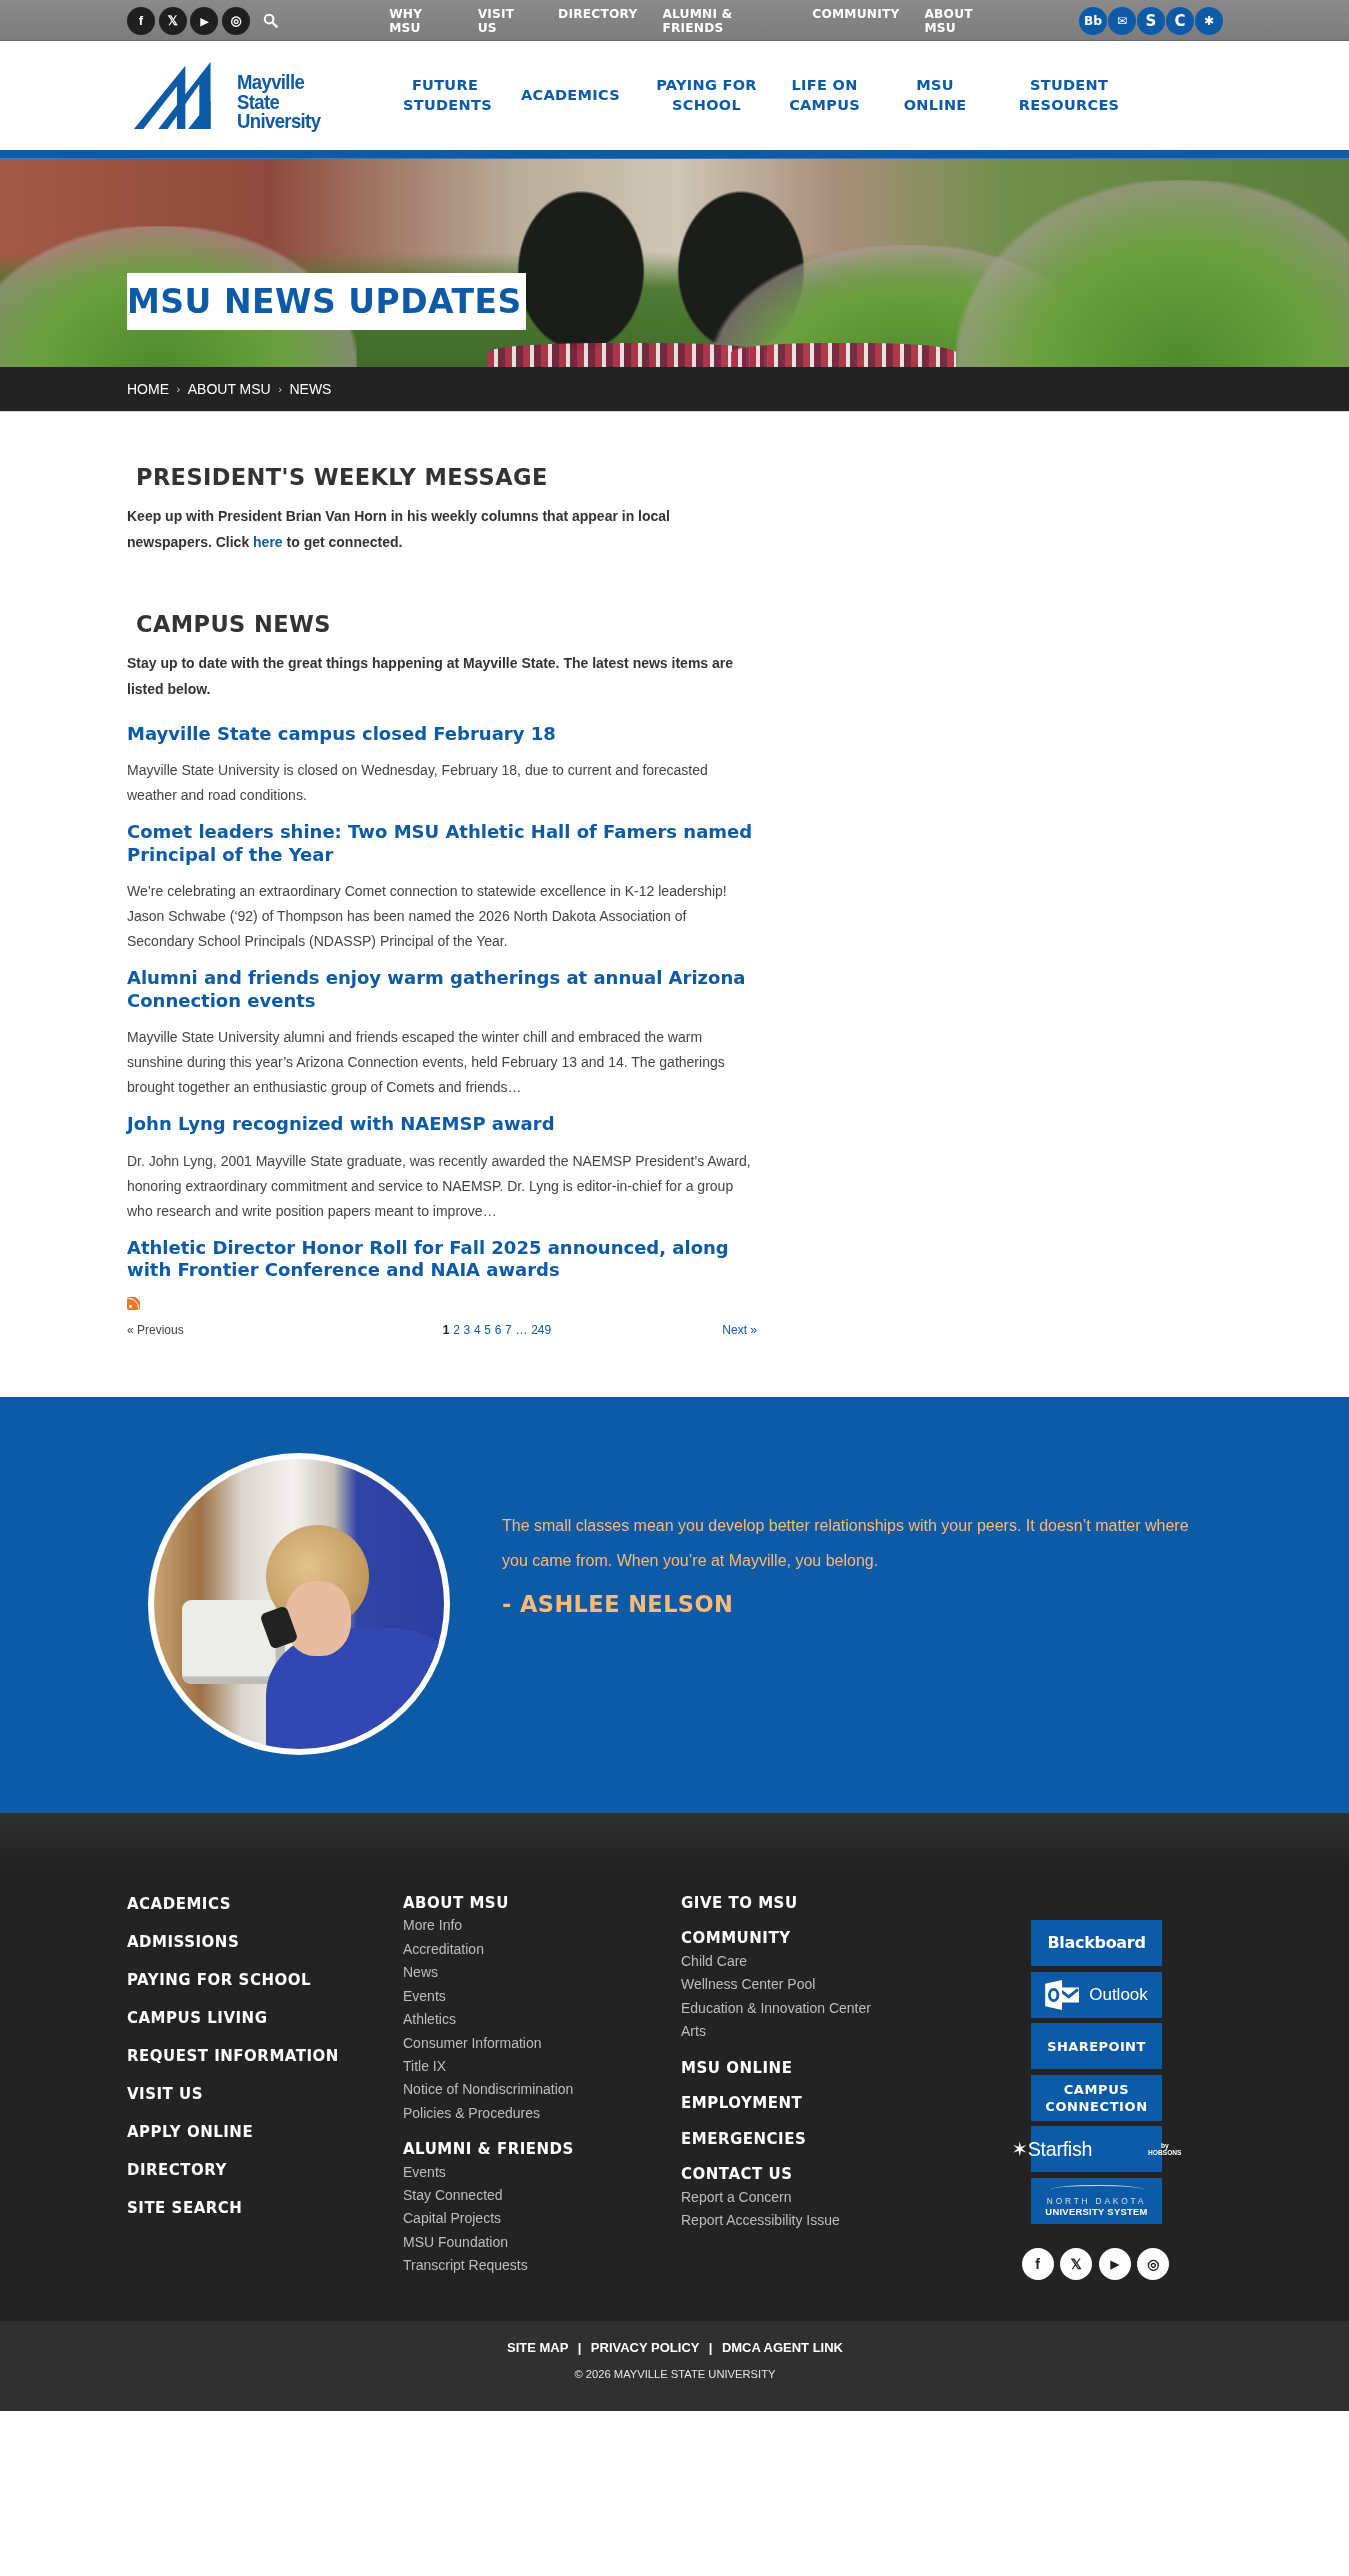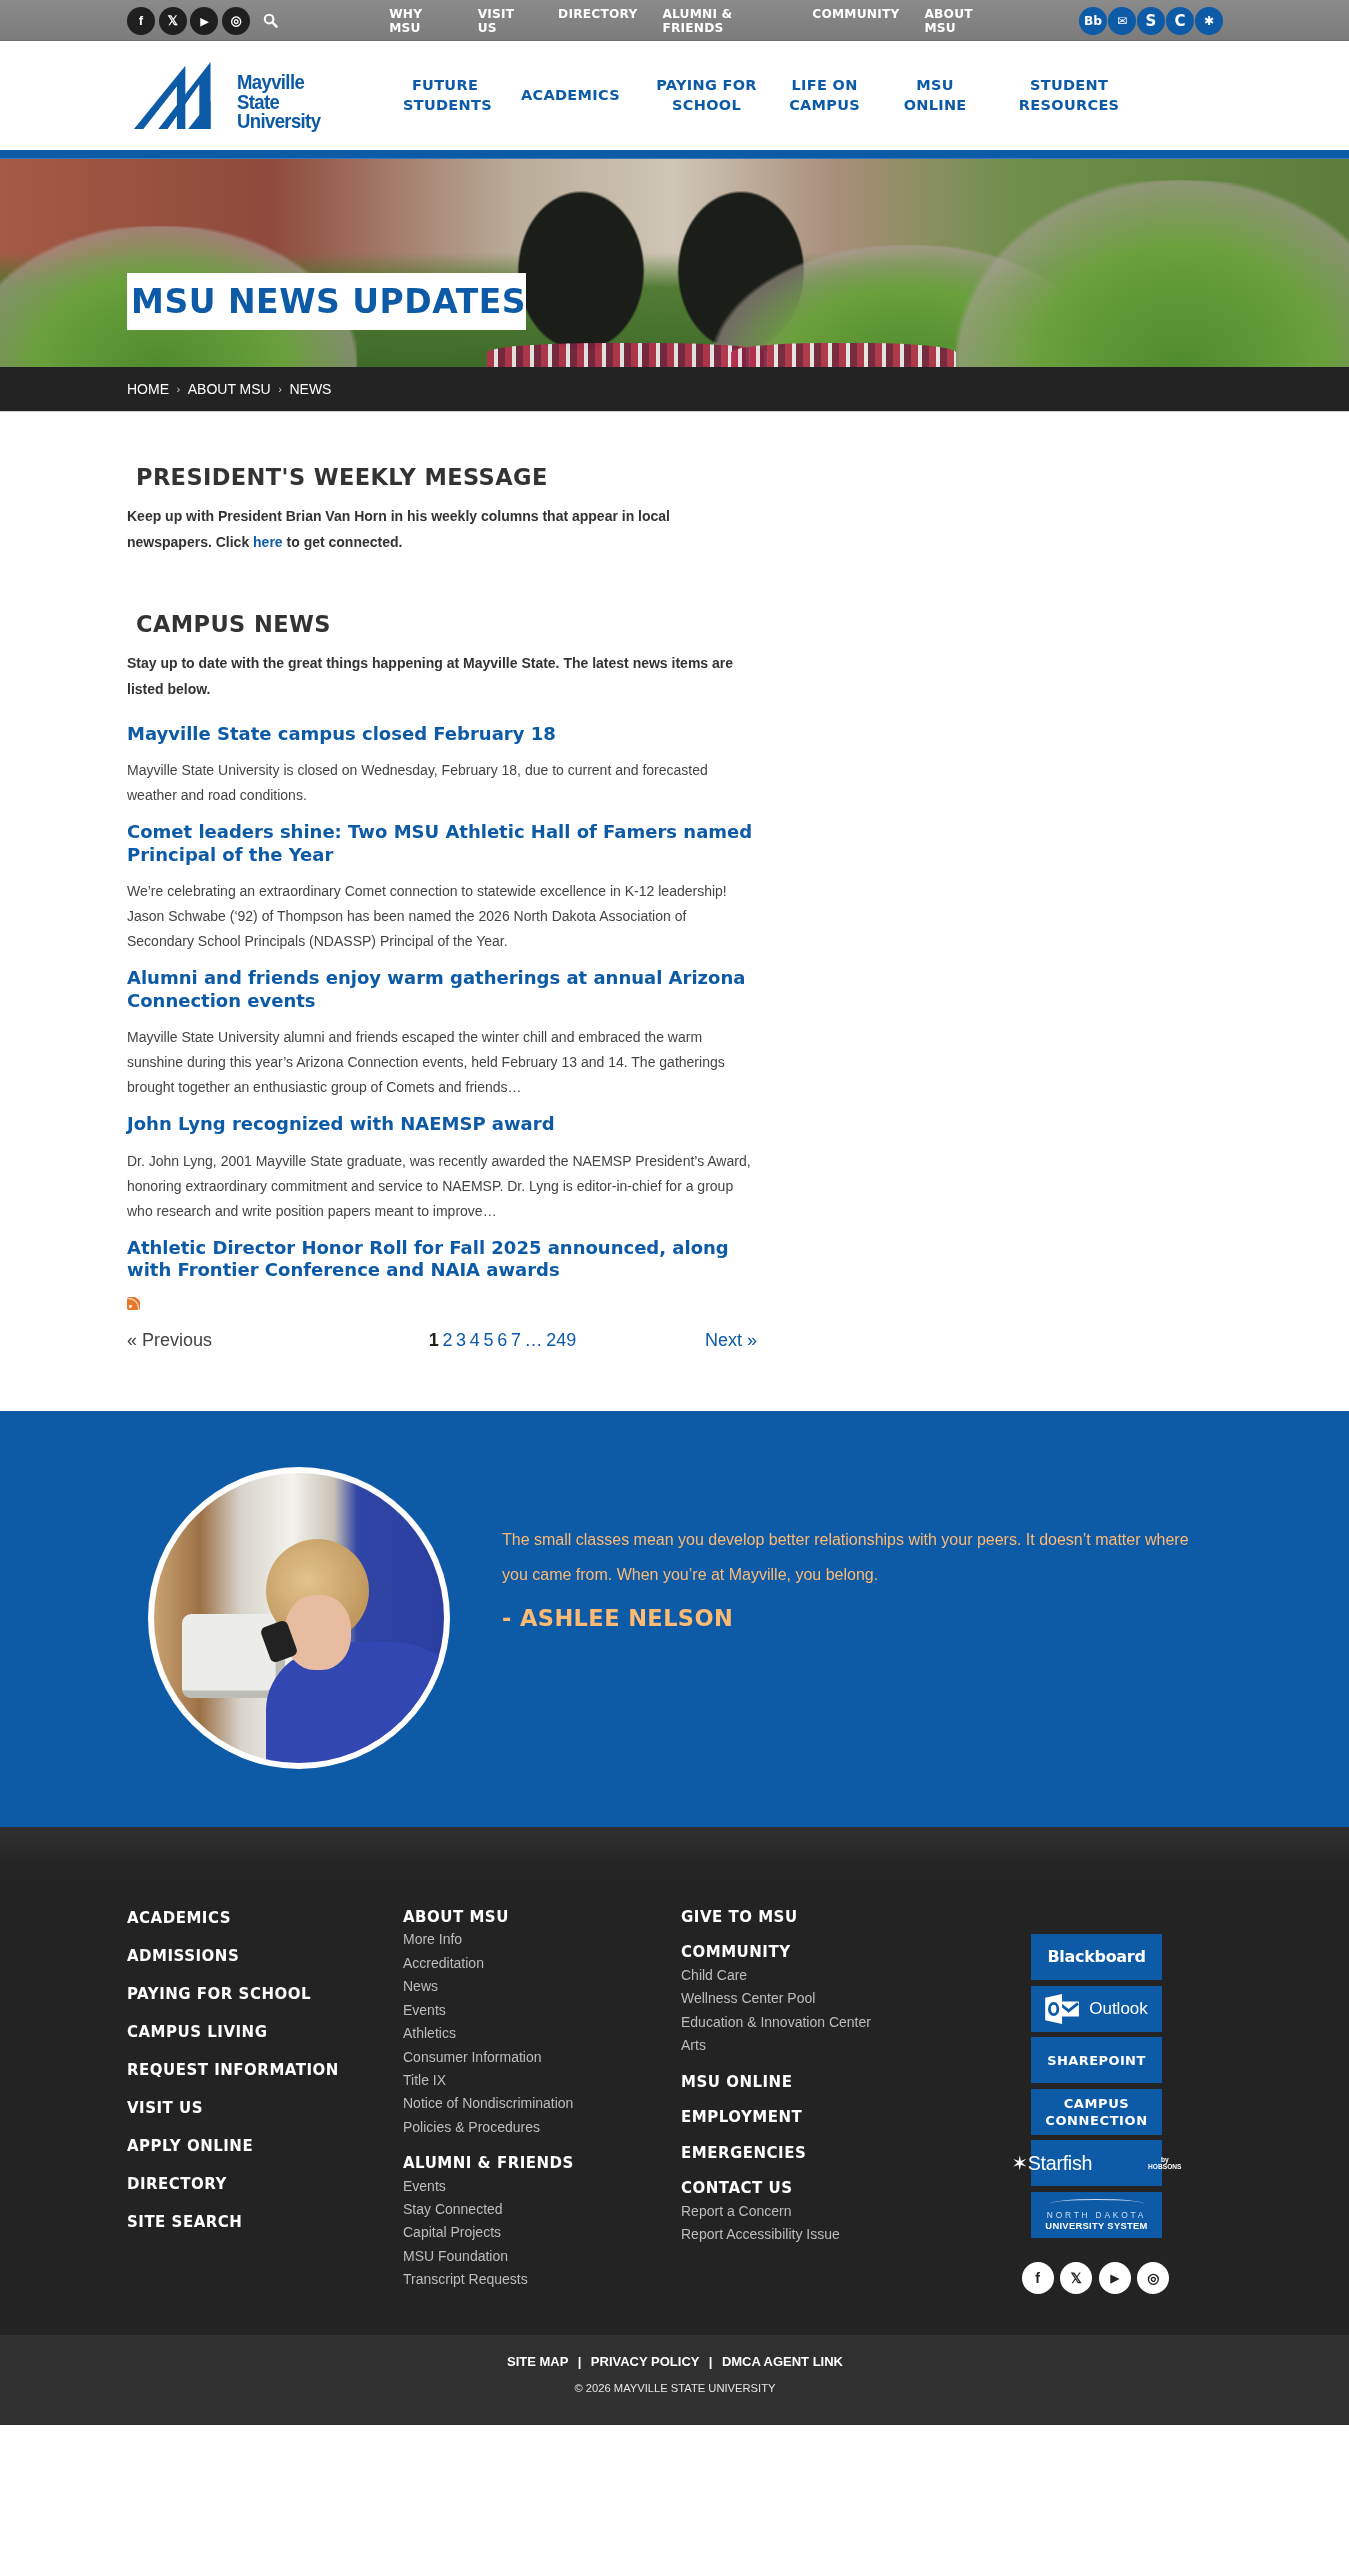--- a/index.html
+++ b/index.html
@@ -29,40 +29,40 @@
   
   .hero { height: 208px; position: relative; overflow: hidden;
     background:
       radial-gradient(ellipse 112px 141px at 581px 112px, #1a1d18 55%, transparent 57%),
       radial-gradient(ellipse 112px 141px at 741px 112px, #1a1d18 55%, transparent 57%),
       linear-gradient(180deg, rgba(0,0,0,0) 0%, rgba(0,0,0,0) 45%, rgba(75,120,45,0.95) 62%, #3f6b2a 100%),
       linear-gradient(90deg, #a45a45 0%, #8e4a3c 20%, #b9ac98 38%, #cfc6b5 50%, #a88e7a 62%, #6f8f4a 75%, #5c7e3a 100%);
   }
   .hero .grass { position: absolute; bottom: 0; height: 141px; border-radius: 50% 50% 0 0; background: radial-gradient(ellipse at 50% 100%, #4f8a2d 0%, #6aa03c 45%, rgba(170,160,150,0.6) 70%, transparent 72%); }
   .hero .flowers { position: absolute; bottom: 0; height: 24.4px; border-radius: 40% 40% 0 0; background: repeating-linear-gradient(90deg, #b8304c 0 6.6px, #f1eef3 6.6px 11.2px, #7a2140 11.2px 18px); opacity: 0.9; }
-  .hero-title { position: absolute; left: 127px; top: 114px; width: 399px; height: 57px; background: #fff; display: flex; align-items: center; justify-content: flex-end; }
+  .hero-title { position: absolute; left: 127px; top: 114px; width: 399px; height: 57px; background: #fff; display: flex; align-items: center; justify-content: flex-start; }
   .hero-title span { color: #0d5aa7; font-family: "DejaVu Sans", sans-serif; font-weight: bold; font-size: 33px; letter-spacing: 0.5px; }
 
   .breadcrumb-bar { height: 45px; background: #232323; border-bottom: 1.9px solid #cfcfcf; display: flex; align-items: center; padding-left: 127px; }
   .breadcrumb { display: flex; align-items: center; gap: 7.5px; color: #fff; font-size: 14px; }
   .crumb-sep { color: #ccc; font-size: 11.2px; }
 
   
   .content { width: 630px; margin-left: 127px; padding-top: 52px; padding-bottom: 60px; }
   .section-h { font-family: "DejaVu Sans", sans-serif; font-weight: bold; font-size: 22.5px; color: #333; letter-spacing: 0.4px; margin-left: 9px; }
   .lead { font-size: 14px; font-weight: bold; color: #333; line-height: 26px; margin-top: 13px; }
   .lead a { color: #0d5aa7; }
   .campus-h { margin-top: 56px; }
   .news-item { margin-top: 13px; }
   .news-title { display: block; color: #0d5aa7; font-family: "DejaVu Sans", sans-serif; font-weight: bold; font-size: 18px; line-height: 22.5px; }
   .news-body { font-size: 14px; color: #444; line-height: 25px; margin-top: 13px; }
   .rss { margin-top: 15px; width: 13px; height: 13px; border-radius: 1.9px; background: #e8762b; position: relative; overflow: hidden; }
   .rss::before { content: ""; position: absolute; left: -9.4px; bottom: -9.4px; width: 19px; height: 19px; border-radius: 50%; border: 1.9px solid #fff; box-shadow: 0 0 0 2.8px #e8762b, 0 0 0 4.7px #fff; }
   .rss::after { content: ""; position: absolute; left: 1.9px; bottom: 1.9px; width: 2.8px; height: 2.8px; background: #fff; border-radius: 50%; }
-  .pager { display: flex; justify-content: space-between; align-items: center; margin-top: 20px; font-size: 18px; }
+  .pager { display: flex; justify-content: space-between; align-items: center; margin-top: 13px; font-size: 12px; }
   .pager .prev { color: #444; }
   .pager .pages { display: flex; gap: 3.7px; margin-left: 88px; }
   .pager .pages a { color: #0d5aa7; }
   .pager .pages .current { color: #222; font-weight: bold; }
   .pager .next { color: #0d5aa7; }
 
   
   .testimonial { height: 416px; background: #0d5aa7; position: relative; }
   .portrait { position: absolute; left: 148px; top: 56px; width: 302px; height: 302px; border-radius: 50%; background: #fff; padding: 5.6px; }
   .portrait-inner { width: 100%; height: 100%; border-radius: 50%; overflow: hidden; position: relative;

